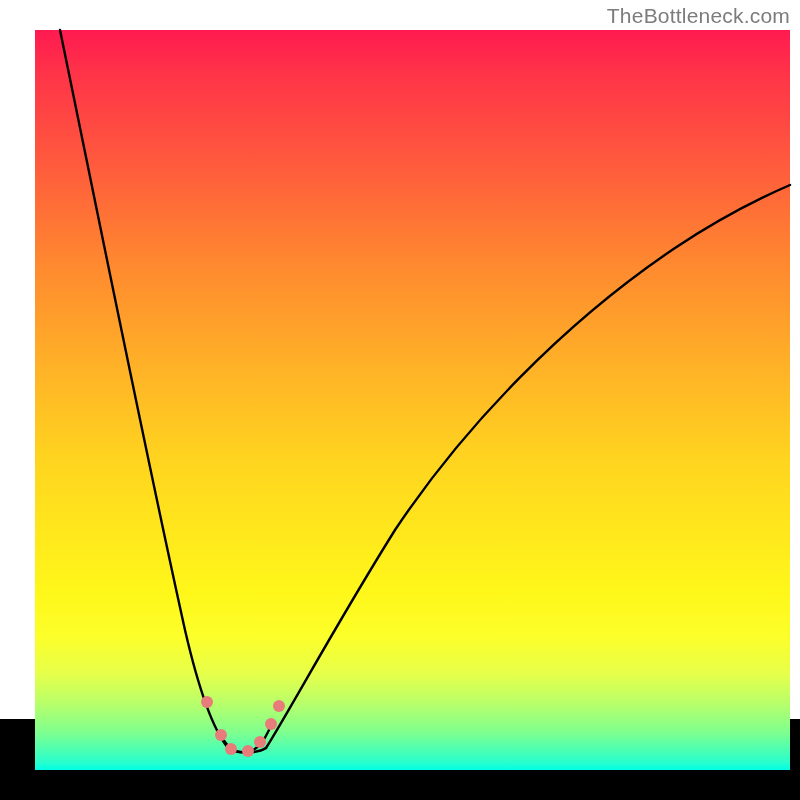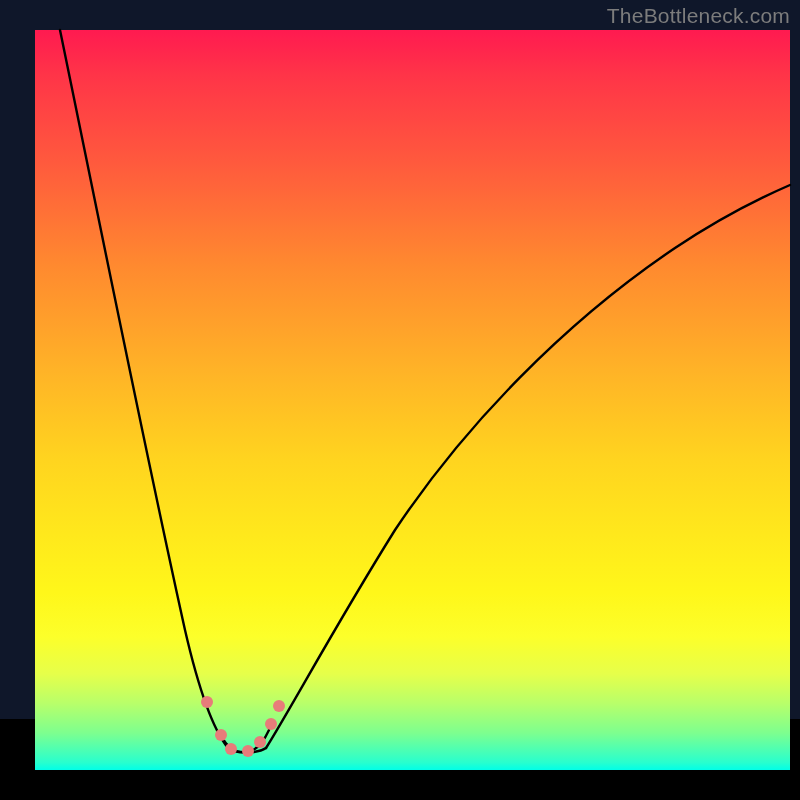--- a/index.html
+++ b/index.html
@@ -10,21 +10,21 @@
     background: #000;
     font-family: Arial, Helvetica, sans-serif;
     overflow: hidden;
   }
   .frame {
     position: absolute;
     left: 0;
     top: 0;
     width: 800px;
     height: 719px;
-    background: #0f172a;
+    background: #ffffff;
   }
   .watermark {
     position: absolute;
     top: 4px;
     right: 10px;
     color: #7c7c7c;
     font-size: 21px;
     font-weight: 500;
     letter-spacing: 0.2px;
     user-select: none;

